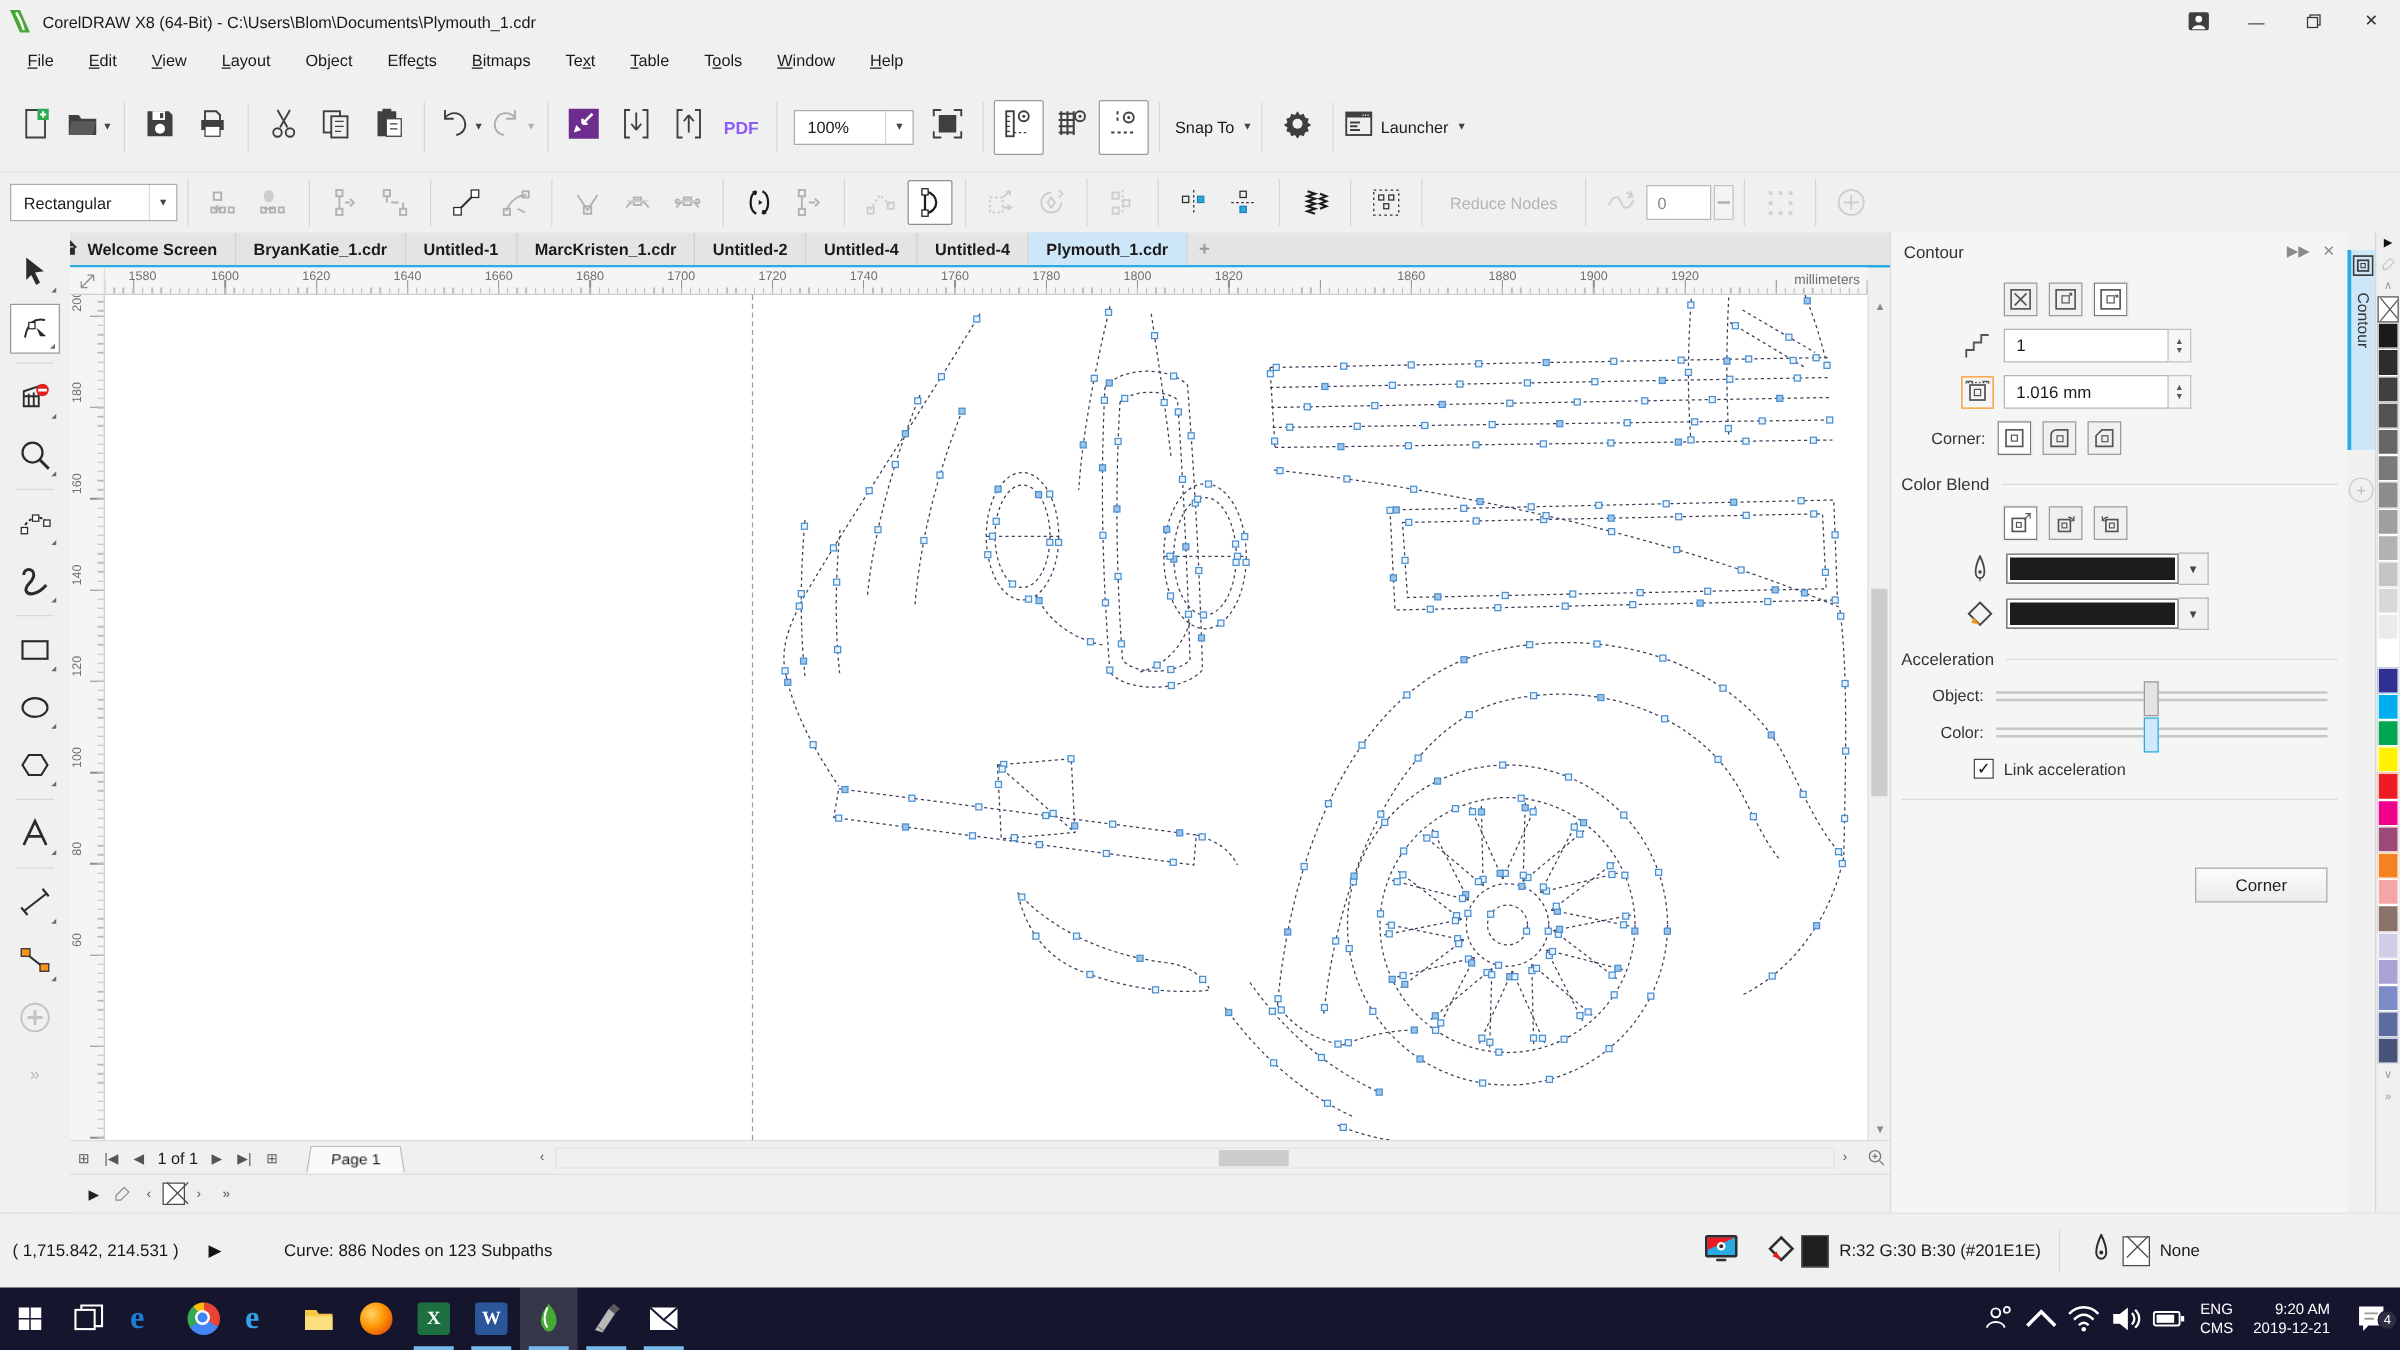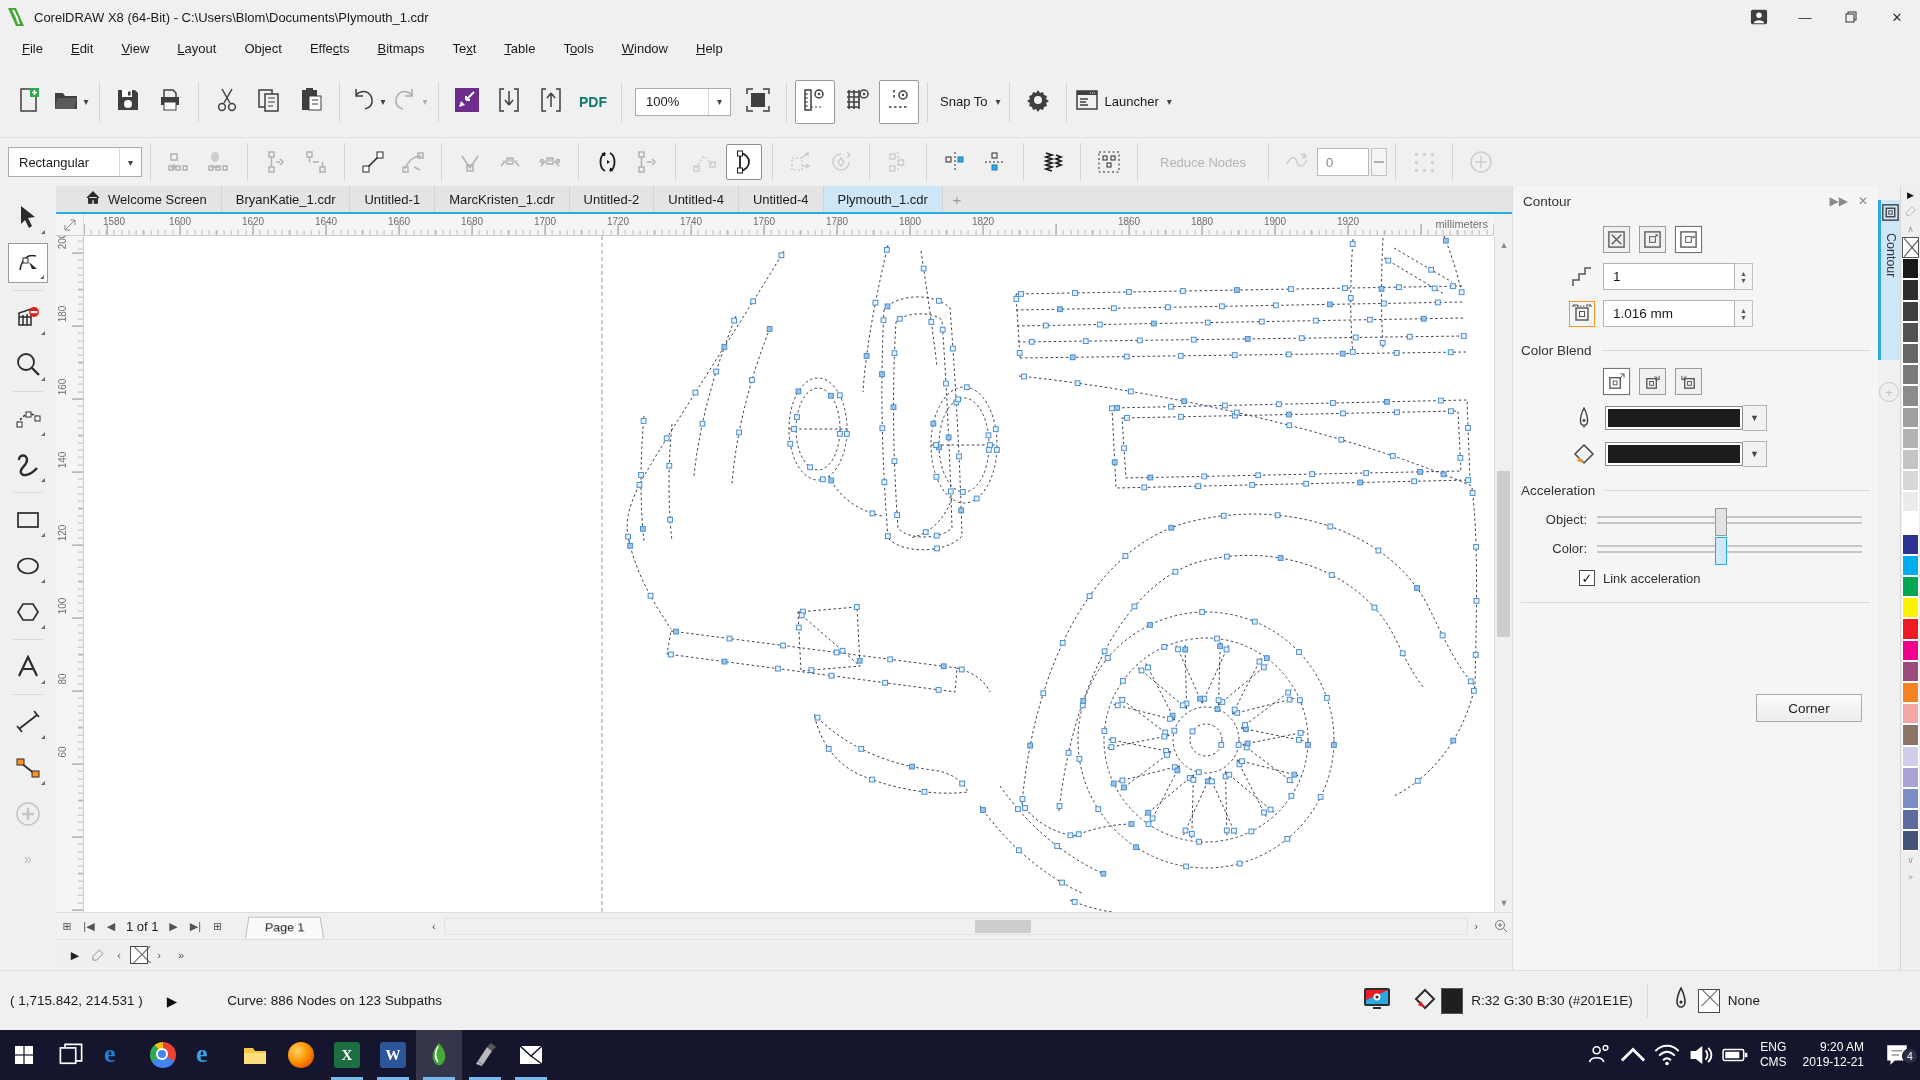--- a/index.html
+++ b/index.html
@@ -40,21 +40,21 @@
   .pbi svg { width:24px; height:24px; }
   .pbi.dim { opacity:.35; }
   .pbi.pressed { background:#fff; border:1px solid #8f8f8f; }
   .psep { width:1px; height:38px; background:#d5d5d5; margin:0 8px; }
   #reduce-btn { font-size:13px; color:#b4b4b4; padding:0 14px; }
   #smooth-box { width:52px; height:28px; background:#fff; border:1px solid #b9b9b9; display:flex; align-items:center; padding-left:8px; font-size:13px; color:#888; }
   .mini-slider { width:16px; height:28px; border:1px solid #c4c4c4; background:#f4f4f4; margin-left:2px; display:flex; align-items:center; justify-content:center; }
   .mini-slider i { display:block; width:10px; height:2px; background:#b0b0b0; }
 
   
-  #tabstrip { left:0; top:186px; width:1512px; height:28px; background:#e4e4e4; display:flex; align-items:flex-end; border-bottom:2px solid #2babe2; padding-left:72px; }
+  #tabstrip { left:0; top:186px; width:1512px; height:28px; background:#e4e4e4; display:flex; align-items:flex-end; border-bottom:2px solid #2babe2; padding-left:34px;font-weight:bold; }
   .doctab { height:26px; display:flex; align-items:center; padding:0 14px; font-size:13px; color:#1a1a1a; border-right:1px solid #d2d2d2; white-space:nowrap; }
   .doctab.active { background:#cde7f9; }
   .doctab .home { margin-right:8px; }
   #newtab { width:28px; height:26px; display:flex; align-items:center; justify-content:center; color:#9a9a9a; font-size:15px; }
 
   
   #ruler-corner { left:56px; top:214px; width:28px; height:22px; background:#f5f5f5; border-right:1px solid #ddd; border-bottom:1px solid #cfcfcf; display:flex; align-items:center; justify-content:center; }
   #hruler { left:84px; top:214px; width:1410px; height:22px; background:#f5f5f5; border-bottom:1px solid #cfcfcf; position:absolute; overflow:hidden;
     background-image:
       repeating-linear-gradient(to right, #bdbdbd 0 1px, transparent 1px 7.3px),
@@ -300,21 +300,21 @@
             <path d="M8,2 H4 V24 H8 M18,2 h4 v22 h-4" stroke="#3f3f3f" fill="none" stroke-width="1.5"></path>
             <path d="M13,4 V18 M13,18 l-4,-5 M13,18 l4,-5" stroke="#3f3f3f" fill="none" stroke-width="1.5"></path>
           </svg></span>
       </span>
     <span class="tbtn">
         <span><svg viewBox="0 0 26 26">
             <path d="M8,2 H4 V24 H8 M18,2 h4 v22 h-4" stroke="#3f3f3f" fill="none" stroke-width="1.5"></path>
             <path d="M13,20 V6 M13,6 l-4,5 M13,6 l4,5" stroke="#3f3f3f" fill="none" stroke-width="1.5"></path>
           </svg></span>
       </span>
-    <span class="tbtn" style="font-weight:bold;font-size:14px;color:#0f766e;">PDF</span>
+    <span class="tbtn" style="font-weight:bold;font-size:14px;color:#8b5cf6;">PDF</span>
     <span class="tsep"></span>
     <span class="combo" id="zoom-combo">
       <span class="cval">100%</span>
       <span class="cbtn">▾</span>
     </span>
     <span class="tbtn">
         <span><svg viewBox="0 0 26 26">
             <path d="M2,7 V2 H8 M18,2 h6 v5 M24,19 v5 h-6 M8,24 H2 v-5" stroke="#3f3f3f" fill="none" stroke-width="1.5"></path>
             <rect x="6" y="6" width="14" height="14" fill="#3f3f3f"></rect>
           </svg></span>
@@ -1264,20 +1264,41 @@
             <path d="M2,2 h5 m-5,0 v2 m5,-2 v2 M15,2 h5 m0,0 v2" stroke="#555" fill="none"></path>
             <path d="M3,3 h16" stroke="#555" stroke-dasharray="1.5 1.5"></path>
           </svg>
         </span>
       <span class="dinput">1.016 mm</span>
       <span class="spin">
           <span>▲</span>
           <span>▼</span>
         </span>
     </div>
+    <div class="drow" style="margin-left:32px;">
+      <span style="margin-right:10px;">Corner:</span>
+      <span class="dbtn sel">
+          <svg viewBox="0 0 20 20">
+            <rect x="3" y="3" width="14" height="14" fill="none" stroke="#555" stroke-width="1.4"></rect>
+            <rect x="7.5" y="7.5" width="5" height="5" fill="none" stroke="#555"></rect>
+          </svg>
+        </span>
+      <span class="dbtn">
+          <svg viewBox="0 0 20 20">
+            <path d="M3,17 V8 Q3,3 8,3 H17 V17 Z" fill="none" stroke="#555" stroke-width="1.4"></path>
+            <rect x="8" y="8" width="5" height="5" fill="none" stroke="#555"></rect>
+          </svg>
+        </span>
+      <span class="dbtn">
+          <svg viewBox="0 0 20 20">
+            <path d="M3,17 V8 L8,3 H17 V17 Z" fill="none" stroke="#555" stroke-width="1.4"></path>
+            <rect x="8" y="8" width="5" height="5" fill="none" stroke="#555"></rect>
+          </svg>
+        </span>
+    </div>
     <div class="dheading">
         <span>Color Blend</span>
         <span class="line"></span>
       </div>
     <div class="drow" style="margin-left:90px;">
       <span class="dbtn sel">
           <svg viewBox="0 0 20 20">
             <rect x="3" y="6" width="11" height="11" fill="none" stroke="#555" stroke-width="1.4"></rect>
             <rect x="6.5" y="9.5" width="4" height="4" fill="none" stroke="#555"></rect>
             <path d="M13,7 L18,2 m-4,0 h4 v4" stroke="#555" fill="none"></path>

